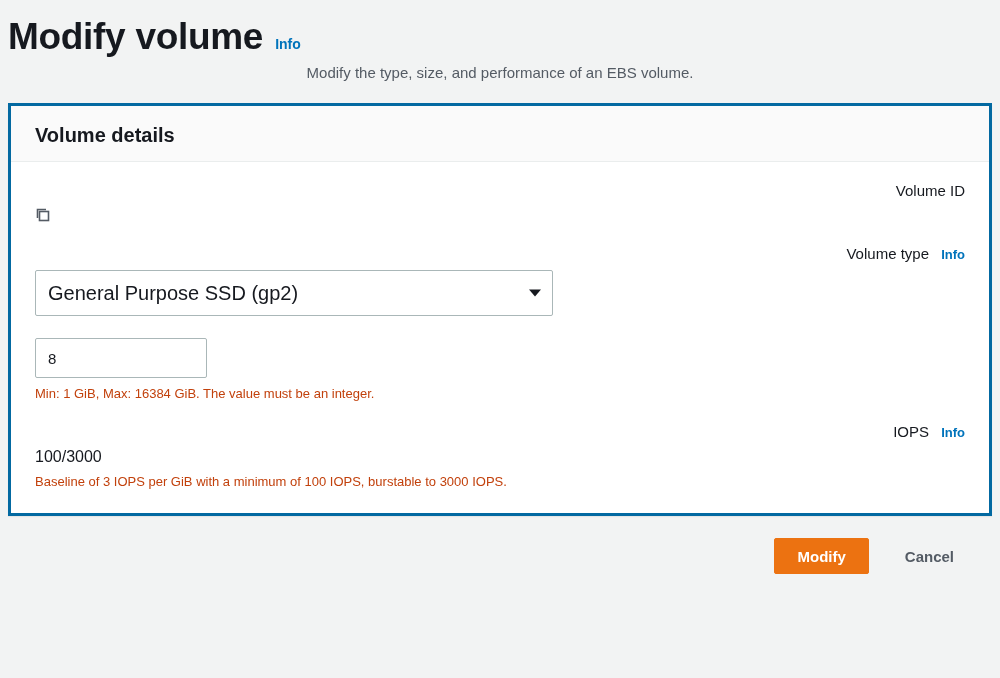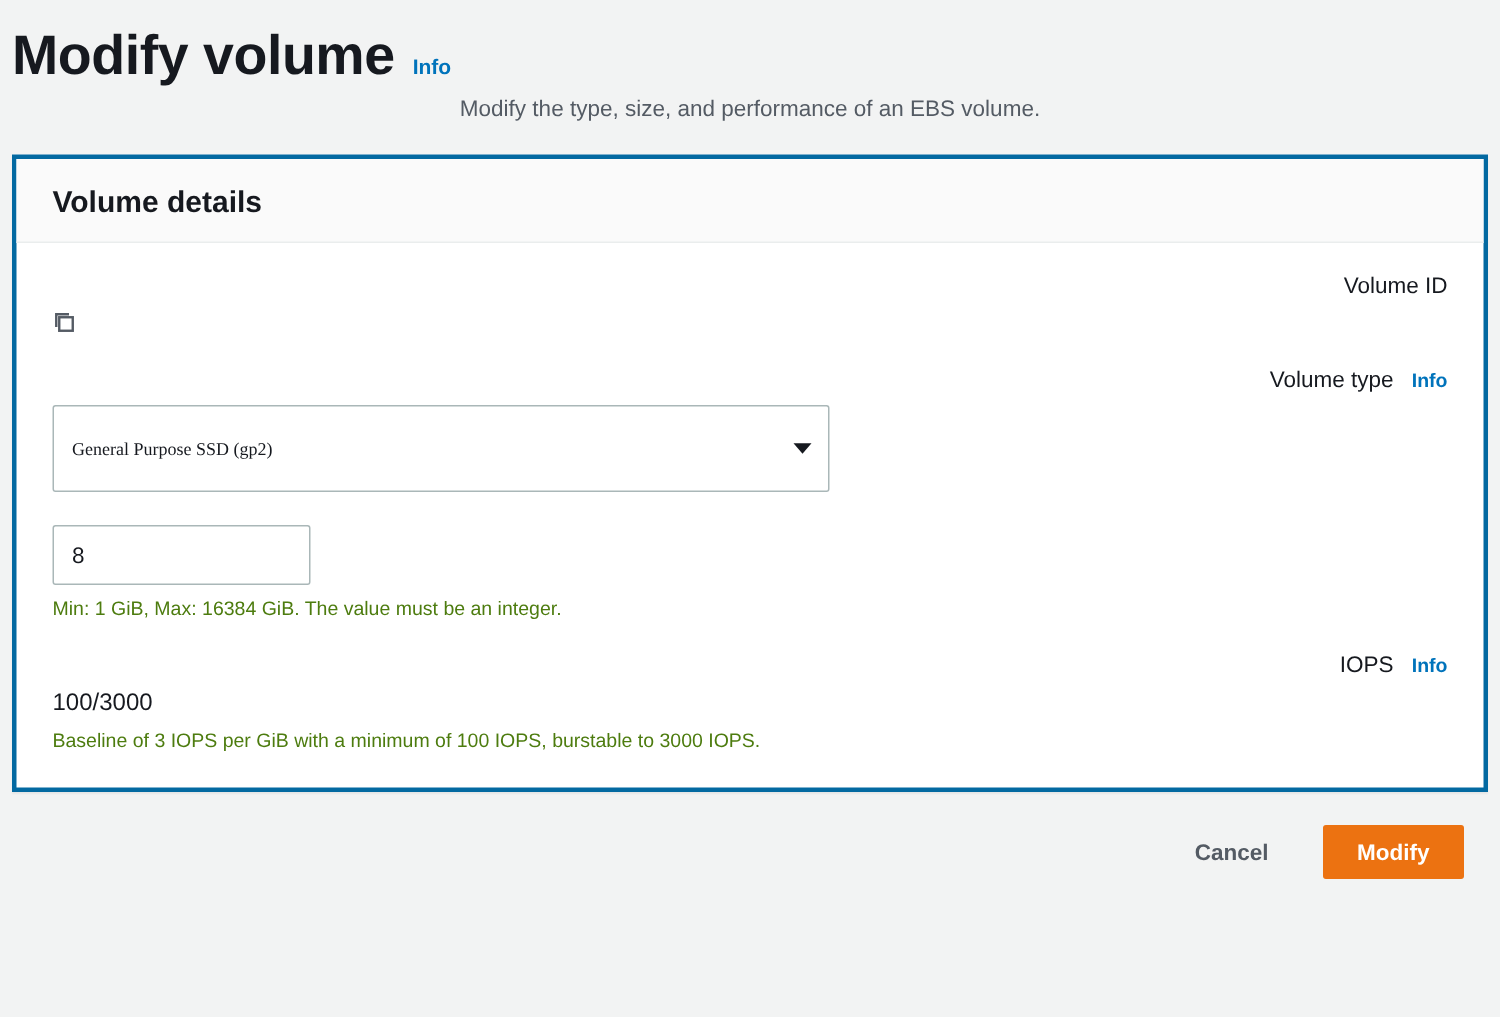--- a/index.html
+++ b/index.html
@@ -100,31 +100,30 @@
       font-size: 16px;
       text-decoration: none;
       cursor: pointer;
     }
     .select-wrap {
       position: relative;
       width: 518px;
     }
     .select {
       width: 100%;
-      height: 58px;
+      height: 46px;
       border: 1px solid #aab7b8;
       border-radius: 2px;
       padding: 0 38px 0 12px;
-      font-size: 12px;
+      font-size: 20px;
       background: #fff;
       appearance: none;
       -webkit-appearance: none;
       cursor: pointer;
       color: #16191f;
-      font-family: Liberation Serif, serif;
     }
     .select-caret {
       position: absolute;
       right: 12px;
       top: 50%;
       transform: translateY(-50%);
       pointer-events: none;
       width: 0;
       height: 0;
       border-left: 6px solid transparent;
@@ -135,21 +134,21 @@
       width: 172px;
       height: 40px;
       border: 1px solid #aab7b8;
       border-radius: 2px;
       padding: 0 12px;
       font-size: 15px;
       color: #16191f;
     }
     .hint {
       font-size: 13px;
-      color: #4d7c0f;
+      color: #c2410c;
       margin-top: 8px;
     }
     .readonly-value {
       font-size: 16px;
       color: #16191f;
       margin-top: 8px;
     }
     .footer {
       display: flex;
       justify-content: flex-end;
@@ -230,16 +229,16 @@
           <a class="info-link-inline">Info</a>
         </label>
         <div class="readonly-value">100/3000</div>
         <div class="hint">Baseline of 3 IOPS per GiB with a minimum of 100 IOPS, burstable to 3000 IOPS.</div>
       </div>
 
     </div>
   </div>
 
   <div class="footer">
+    <button class="btn btn-primary">Modify</button>
     <button class="btn btn-link">Cancel</button>
-    <button class="btn btn-primary">Modify</button>
   </div>
 </div>
 
 </body></html>

